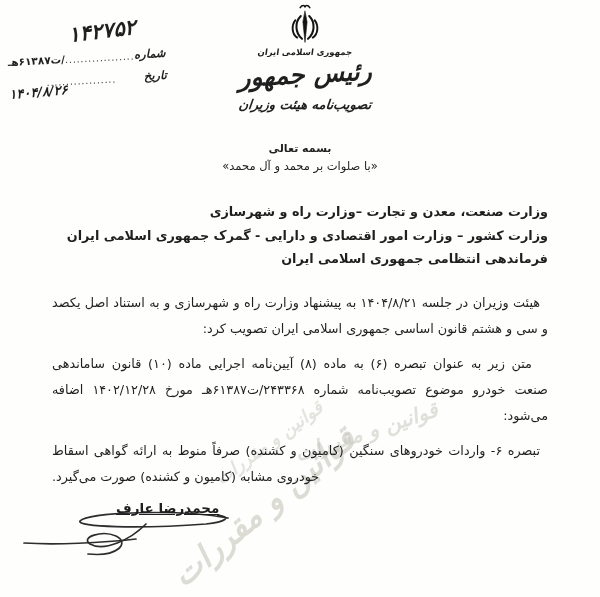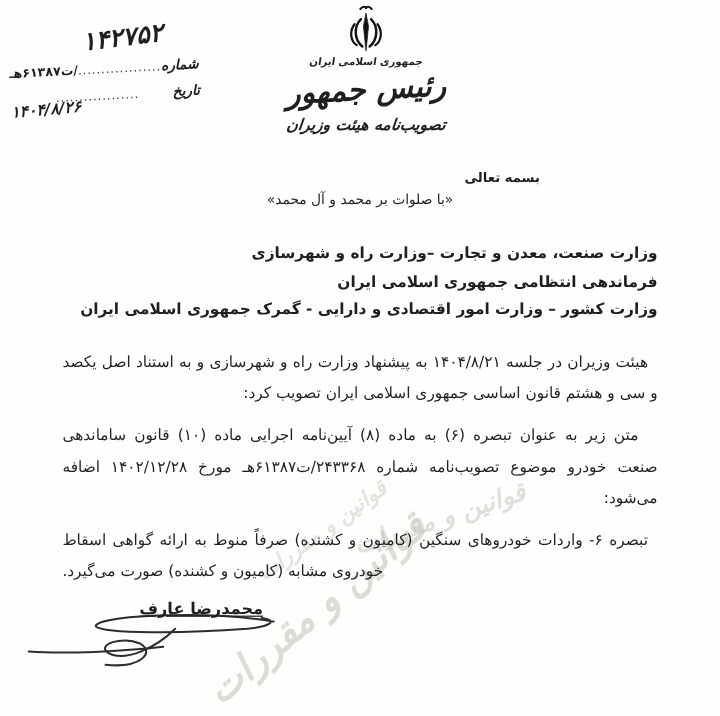--- a/index.html
+++ b/index.html
@@ -34,21 +34,21 @@
     direction:rtl;z-index:2;}
   .emblem{display:block;margin:0 auto;}
   .state-name{font-size:8.5px;font-weight:bold;transform:skewX(-8deg);margin-top:1px;}
   .office-title{font-size:25px;font-weight:bold;font-style:italic;line-height:1.05;
     margin-top:5px;transform:rotate(-3deg);}
   .doc-type{font-size:13px;font-weight:bold;font-style:italic;margin-top:9px;
     transform:skewX(-6deg);white-space:nowrap;}
   
   .invocation{position:absolute;left:150px;top:142px;width:300px;text-align:center;
     direction:rtl;z-index:2;}
-  .bismillah{font-size:11px;font-weight:bold;text-align:right;}
+  .bismillah{font-size:11px;font-weight:bold;}
   .salawat{font-size:11.5px;font-weight:normal;margin-top:4px;}
   
   .addressees{position:absolute;left:38px;top:200px;width:510px;text-align:right;
     direction:rtl;font-weight:bold;font-size:12.8px;line-height:23.5px;z-index:2;}
   
   .body-text{position:absolute;left:52px;top:290px;width:496px;direction:rtl;
     text-align:justify;font-size:12.8px;font-weight:normal;line-height:26px;z-index:2;}
   .body-text p{margin:0 0 9px 0;}
   .p1{text-indent:8px;}
   .p2{text-indent:16px;}
@@ -100,22 +100,22 @@
     <div class="doc-type">تصویب‌نامه هیئت وزیران</div>
   </div>
 
   <div class="invocation">
     <div class="bismillah">بسمه تعالی</div>
     <div class="salawat">«با صلوات بر محمد و آل محمد»</div>
   </div>
 
   <div class="addressees">
     <div>وزارت صنعت، معدن و تجارت –وزارت راه و شهرسازی</div>
+    <div>وزارت کشور – وزارت امور اقتصادی و دارایی - گمرک جمهوری اسلامی ایران</div>
     <div>فرماندهی انتظامی جمهوری اسلامی ایران</div>
-    <div>وزارت کشور – وزارت امور اقتصادی و دارایی - گمرک جمهوری اسلامی ایران</div>
   </div>
 
   <div class="body-text">
     <p class="p1">هیئت وزیران در جلسه ۱۴۰۴/۸/۲۱ به پیشنهاد وزارت راه و شهرسازی و به استناد اصل یکصد و سی و هشتم قانون اساسی جمهوری اسلامی ایران تصویب کرد:</p>
     <p class="p2">متن زیر به عنوان تبصره (۶) به ماده (۸) آیین‌نامه اجرایی ماده (۱۰) قانون ساماندهی صنعت خودرو موضوع تصویب‌نامه شماره ۲۴۳۳۶۸/ت۶۱۳۸۷هـ مورخ ۱۴۰۲/۱۲/۲۸ اضافه می‌شود:</p>
     <p class="p3">تبصره ۶- واردات خودروهای سنگین (کامیون و کشنده) صرفاً منوط به ارائه گواهی اسقاط خودروی مشابه (کامیون و کشنده) صورت می‌گیرد.</p>
   </div>
 
   <div class="signature">
     <svg class="sig-svg" width="250" height="80" viewBox="0 0 250 80" aria-hidden="true">

